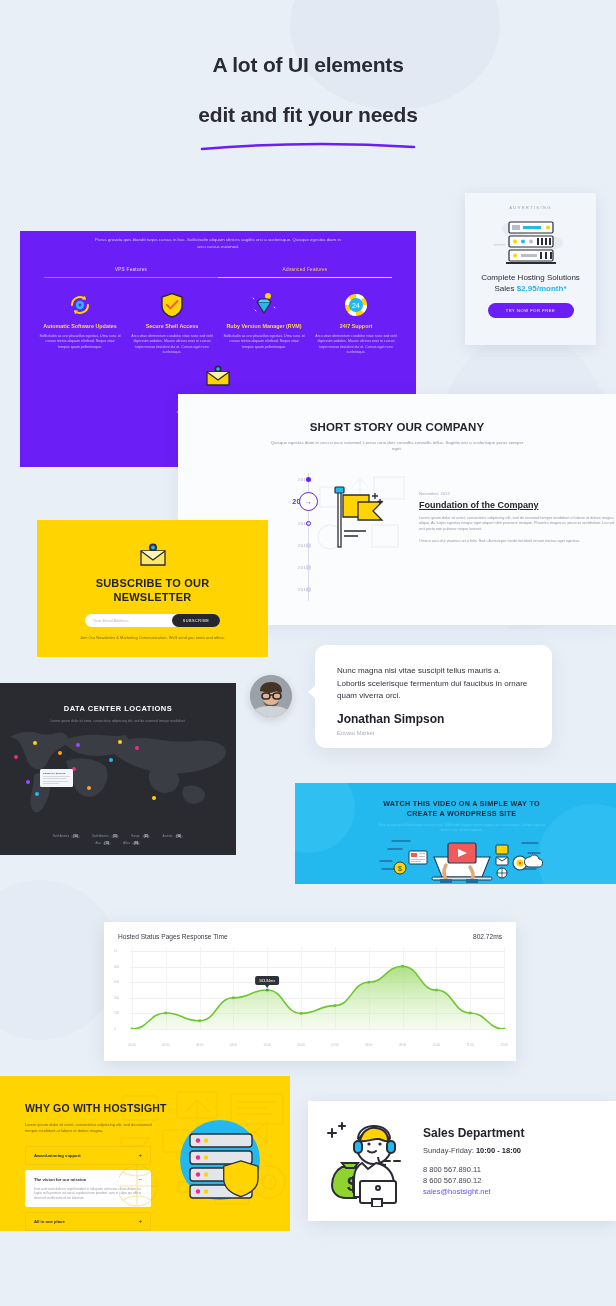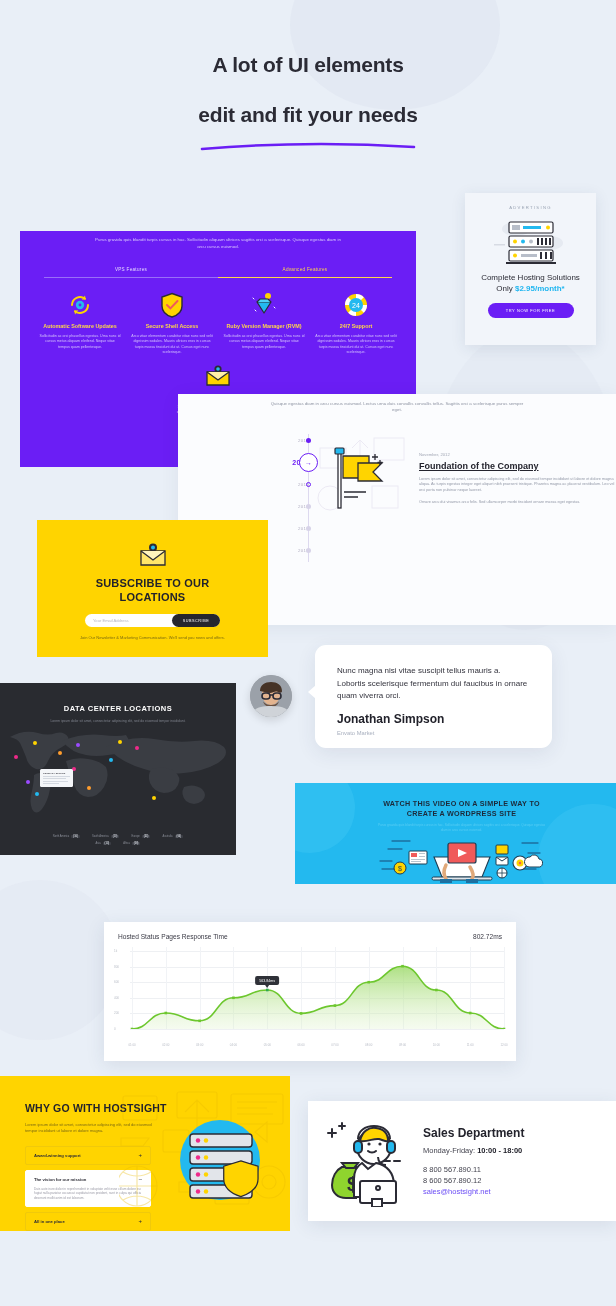--- a/index.html
+++ b/index.html
@@ -250,26 +250,27 @@
       <circle cx="23" cy="38.5" r="2" fill="#ffd400"></circle>
       <rect x="29" y="37" width="16" height="3" fill="#b8bec9"></rect>
       <rect x="48" y="35" width="2" height="7" fill="#2b2b35"></rect>
       <rect x="53" y="35" width="2" height="7" fill="#2b2b35"></rect>
       <rect x="58" y="35" width="2" height="7" fill="#2b2b35"></rect>
       <rect x="14" y="45" width="50" height="2" fill="#2b2b35"></rect>
       <rect x="2" y="27" width="11" height="1.5" fill="#d7dbe3"></rect>
     </svg>
   </div>
   <div class="headline">
-    <span>Complete Hosting Solutions Only </span><span class="price">$2.95/month*</span>
+    <span>Complete Hosting Solutions Sales </span><span class="price">$2.95/month*</span>
   </div>
   <div class="cta">TRY NOW FOR FREE</div>
 </div>
 
 <div class="story">
+  <h2>SHORT STORY OUR COMPANY</h2>
   <div class="sub">Quisque egestas diam in arcu cursus euismod. Lectus urna duis convallis convallis tellus. Sagittis orci a scelerisque purus semper eget.</div>
   <div class="story-body">
     <div class="tl">
       <div class="tl-line"></div>
       <div class="tl-row filled">
         <span class="tl-year">2010</span>
           <span class="tl-dot"></span>
       </div>
       <div class="tl-row active">
         <span class="tl-year">2012</span>
@@ -322,21 +323,21 @@
   <div class="ic">
     <svg width="30" height="26" viewBox="0 0 30 26">
       <circle cx="15" cy="5.5" r="4" fill="#2b2b35"></circle>
       <circle cx="15" cy="5.5" r="2" fill="#23b9ef"></circle>
       <path d="M3 9h24v14H3z" fill="#ffe66a" stroke="#2b2b35" stroke-width="1.3"></path>
       <path d="M3 9l12 9 12-9" fill="#fff5bd" stroke="#2b2b35" stroke-width="1.3"></path>
     </svg>
   </div>
   <h2>
     <span>SUBSCRIBE TO OUR</span><br>
-    <span>LOCATIONS</span>
+    <span>NEWSLETTER</span>
   </h2>
   <div class="news-form">
     <span class="ph">Your Email Address</span>
     <div class="news-btn">SUBSCRIBE</div>
   </div>
   <div class="note">Join Our Newsletter &amp; Marketing Communication. We'll send you news and offers.</div>
 </div>
 
 <div class="avatar">
   <svg width="42" height="42" viewBox="0 0 42 42">
@@ -625,21 +626,21 @@
       <path d="M58 42c0 5 4 8 8 8" stroke="#2b2b35" stroke-width="2" fill="none"></path>
       <path d="M42 48l6 6 8-6c11 2 18 10 18 22v12H34V64c0-8 3-13 8-16z" fill="#fff" stroke="#2b2b35" stroke-width="2"></path>
       <rect x="40" y="66" width="36" height="22" rx="2" fill="#fff" stroke="#2b2b35" stroke-width="2"></rect>
       <rect x="52" y="84" width="10" height="8" fill="#fff" stroke="#2b2b35" stroke-width="2"></rect>
       <circle cx="58" cy="73" r="2" fill="none" stroke="#2b2b35" stroke-width="2"></circle>
     </svg>
   </div>
   <div class="info">
     <h3>Sales Department</h3>
     <div class="hrs">
-      <span>Monday-Friday:</span>
+      <span>Sunday-Friday:</span>
       <b>10:00 - 18:00</b>
     </div>
     <div class="ph">
       <span>8 800 567.890.11</span><br>
       <span>8 600 567.890.12</span>
     </div>
     <div class="mail">sales@hostsight.net</div>
   </div>
 </div>
 

